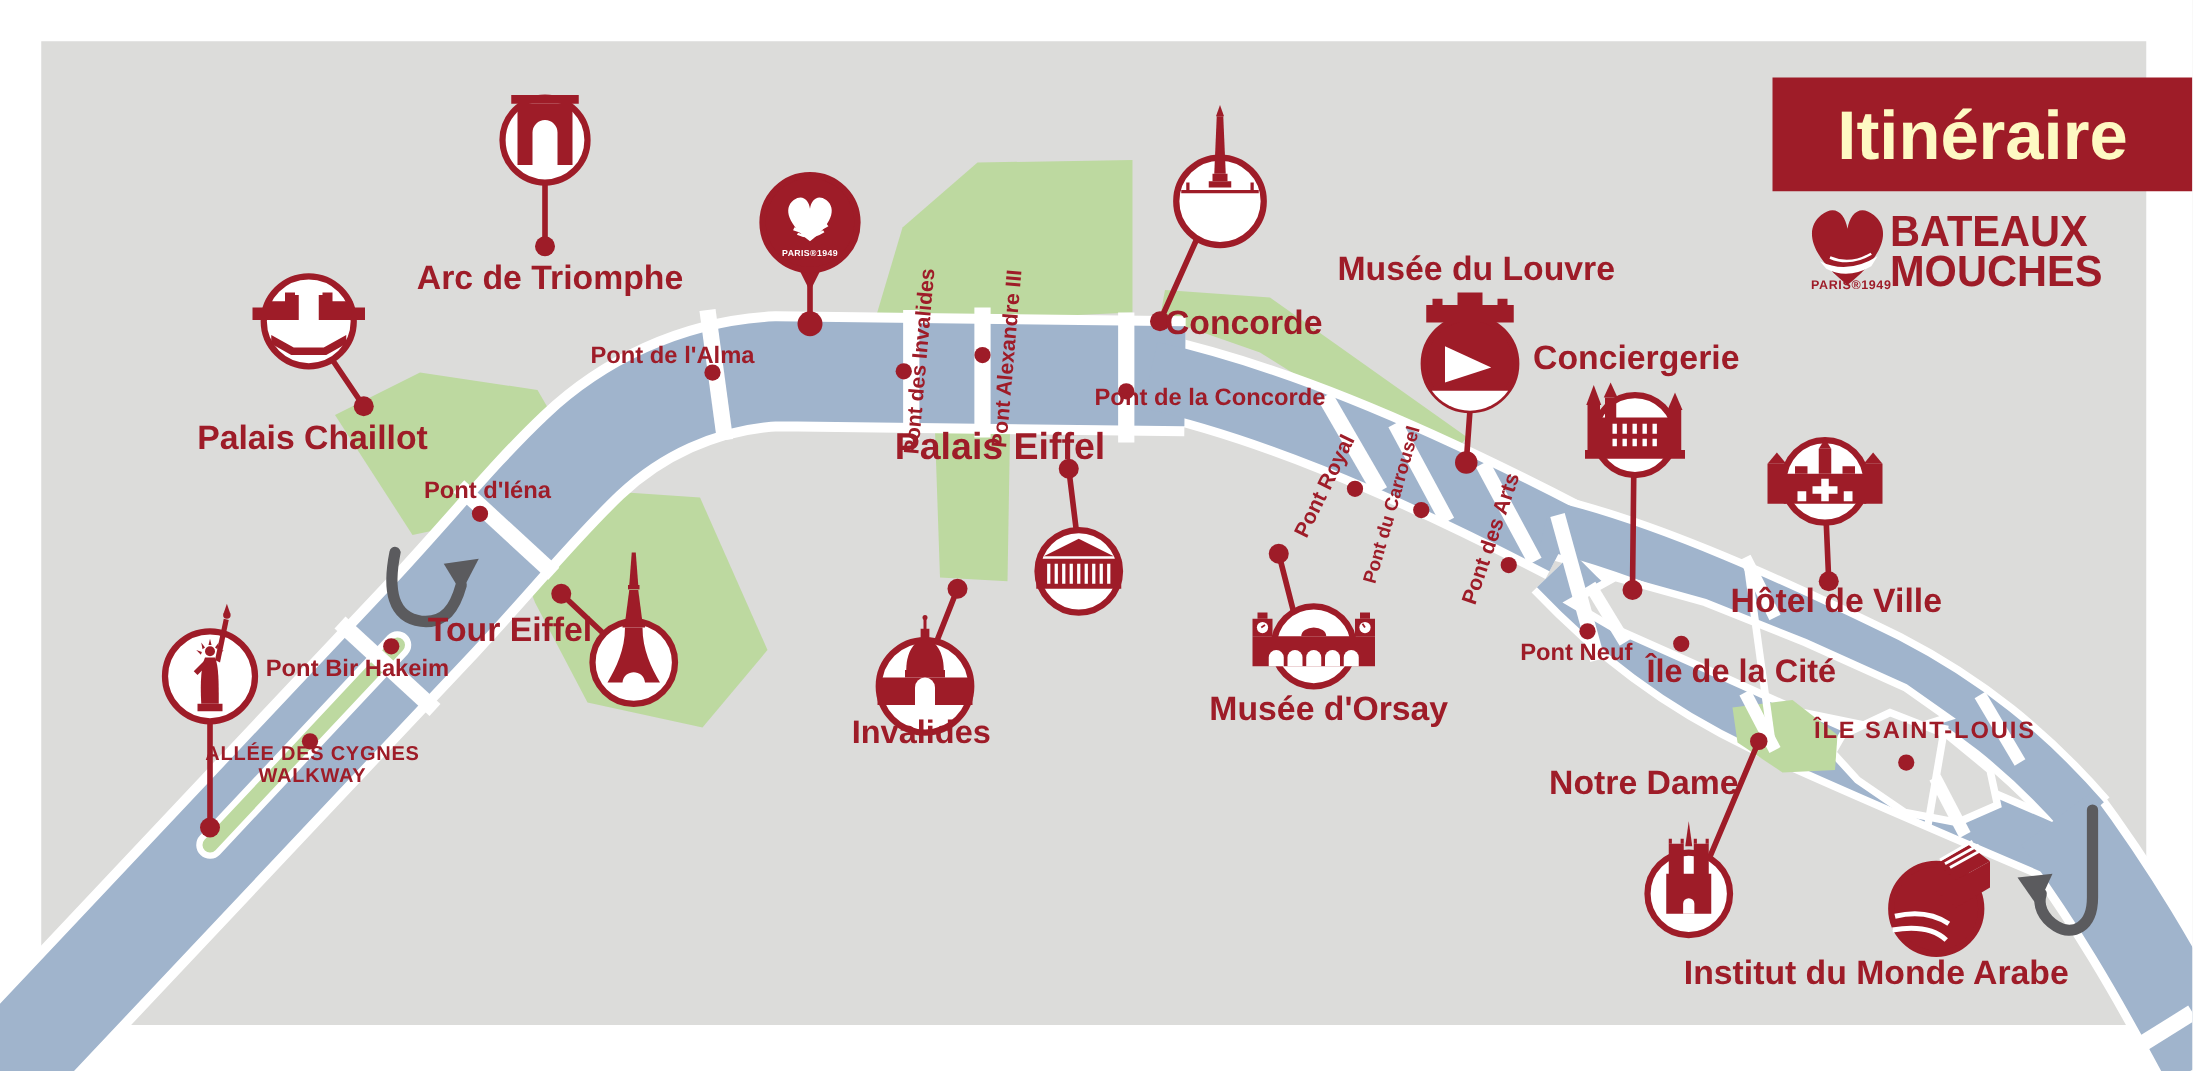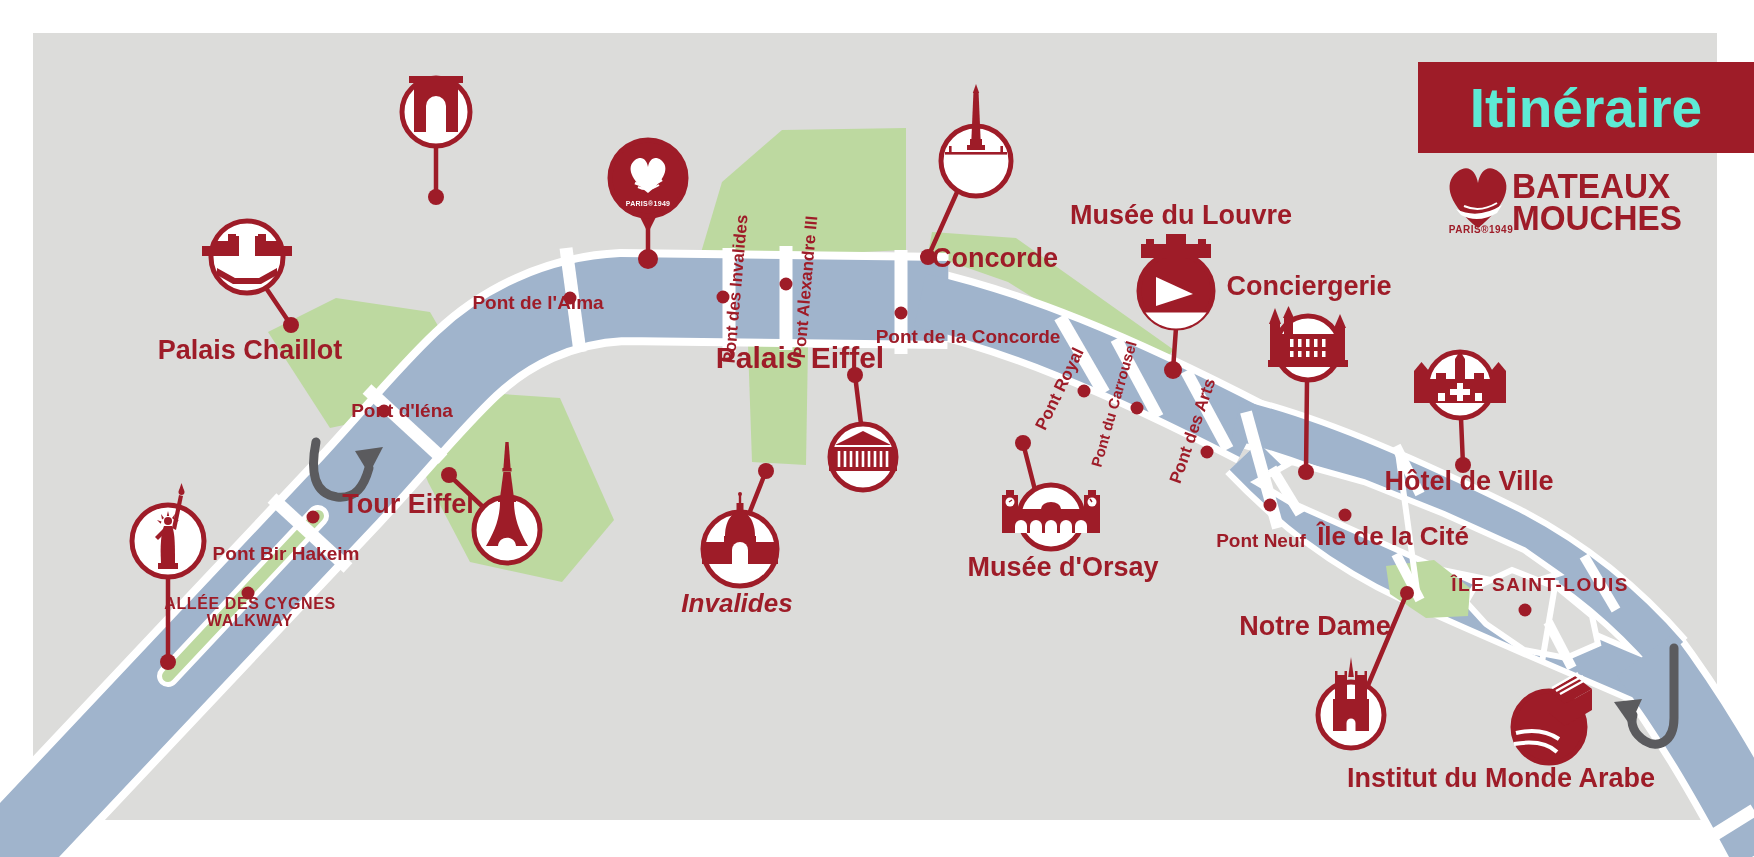--- a/index.html
+++ b/index.html
@@ -11,28 +11,28 @@
   }
   html,body{margin:0;padding:0;background:#fff;}
   #stage{position:relative;width:1754px;height:857px;background:#fff;overflow:hidden;
          font-family:"Liberation Sans",sans-serif;}
   #mapsvg{position:absolute;left:0;top:0;}
   .lbl{position:absolute;color:var(--red);font-weight:bold;white-space:nowrap;
        transform:translate(-50%,-50%);line-height:1.05;text-align:center;}
   .l-xl{font-size:30px;}
   .l-lg{font-size:27px;}
   .l-md{font-size:26px;}
-  .l-sm{font-size:19px;margin-top:18px;}
+  .l-sm{font-size:19px;}
   .l-xs{font-size:17px;}
   .l-xxs{font-size:15px;}
   .l-tiny{font-size:16px;letter-spacing:0.6px;}
   .l-caps{font-size:19px;letter-spacing:1.5px;}
   #banner{position:absolute;left:1418px;top:62px;width:336px;height:91px;
           background:var(--red);display:flex;align-items:center;justify-content:center;}
-  #banner .t{color:#5eead4;font-weight:bold;font-size:55px;}
+  #banner .t{color:#fef9c3;font-weight:bold;font-size:55px;}
   #logo-text{position:absolute;left:1512px;top:170px;color:var(--red);font-weight:bold;
              font-size:35px;line-height:32px;transform:scaleX(.95);transform-origin:left top;
              letter-spacing:0;}
   #logo-tagline{position:absolute;left:1481px;top:229px;transform:translate(-50%,-50%);
                 color:var(--red);font-size:10px;font-weight:bold;letter-spacing:0.5px;}
   #pin-tagline{position:absolute;left:648px;top:203px;transform:translate(-50%,-50%);
                color:#fff;font-size:7px;font-weight:bold;letter-spacing:0.3px;}
   
   .disc{fill:#fff;stroke:var(--red);stroke-width:5;}
   .disc-red{fill:var(--red);stroke:var(--red);stroke-width:5;}
@@ -366,34 +366,35 @@
     <g transform="translate(648,178)" class="glyph">
       <path d="M-11,33 L11,33 L0,55 Z"></path>
       <circle class="disc-red" r="38"></circle>
       <path class="w" d="M0,15 C-17,2 -22,-11 -13,-18 C-6,-23 -1,-18 0,-11 C1,-18 6,-23 13,-18 C22,-11 17,2 0,15 Z"></path>
       <path d="M-13,5 Q0,11 14,2" stroke="#fff" stroke-width="2.6" fill="none"></path>
       <path d="M-10,9 Q0,14 11,7" stroke="#fff" stroke-width="2" fill="none"></path>
     </g>
   </g>
 </svg>
 
+<div class="lbl l-lg" style="left:440px;top:222px;">Arc de Triomphe</div>
 <div class="lbl l-lg" style="left:250px;top:350px;">Palais Chaillot</div>
 <div class="lbl l-lg" style="left:408px;top:504px;">Tour Eiffel</div>
-<div class="lbl l-md" style="left:737px;top:604px;font-style:italic;">Invalides</div>
+<div class="lbl l-md" style="left:737px;top:586px;">Invalides</div>
 <div class="lbl l-xl" style="left:800px;top:358px;">Palais Eiffel</div>
 <div class="lbl l-lg" style="left:995px;top:258px;">Concorde</div>
 <div class="lbl l-lg" style="left:1181px;top:215px;">Musée du Louvre</div>
 <div class="lbl l-lg" style="left:1309px;top:286px;">Conciergerie</div>
 <div class="lbl l-lg" style="left:1063px;top:567px;">Musée d'Orsay</div>
 <div class="lbl l-lg" style="left:1469px;top:481px;">Hôtel de Ville</div>
 <div class="lbl l-lg" style="left:1315px;top:626px;">Notre Dame</div>
 <div class="lbl l-lg" style="left:1501px;top:778px;">Institut du Monde Arabe</div>
 
 <div class="lbl l-sm" style="left:538px;top:285px;">Pont de l'Alma</div>
-<div class="lbl l-sm" style="left:402px;top:393px;">Pont d'Iéna</div>
+<div class="lbl l-sm" style="left:390px;top:393px;">Pont d'Iéna</div>
 <div class="lbl l-sm" style="left:286px;top:536px;">Pont Bir Hakeim</div>
 <div class="lbl l-xs" style="left:736px;top:289px;transform:translate(-50%,-50%) rotate(-85deg);">Pont des Invalides</div>
 <div class="lbl l-xs" style="left:806px;top:287px;transform:translate(-50%,-50%) rotate(-85deg);">Pont Alexandre III</div>
 <div class="lbl l-sm" style="left:968px;top:319px;">Pont de la Concorde</div>
 <div class="lbl l-xs" style="left:1060px;top:389px;transform:translate(-50%,-50%) rotate(-64deg);">Pont Royal</div>
 <div class="lbl l-xxs" style="left:1114px;top:404px;transform:translate(-50%,-50%) rotate(-74deg);">Pont du Carrousel</div>
 <div class="lbl l-xs" style="left:1193px;top:431px;transform:translate(-50%,-50%) rotate(-71deg);">Pont des Arts</div>
 <div class="lbl l-sm" style="left:1261px;top:523px;">Pont Neuf</div>
 
 <div class="lbl l-md" style="left:1393px;top:537px;">Île de la Cité</div>

